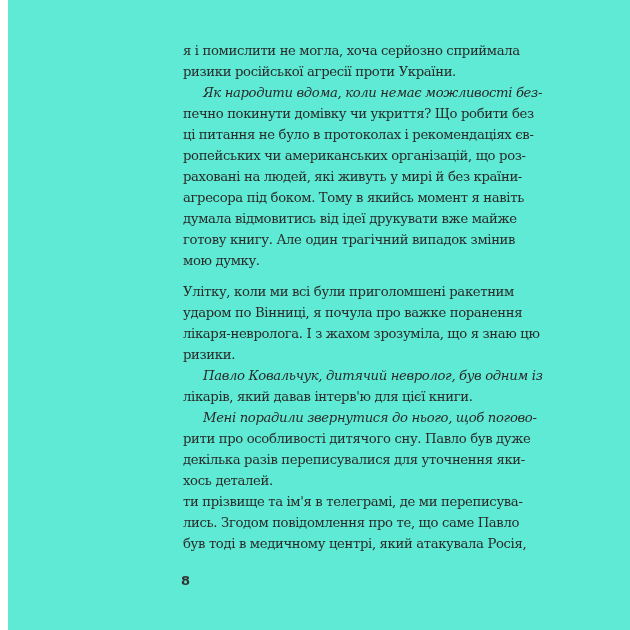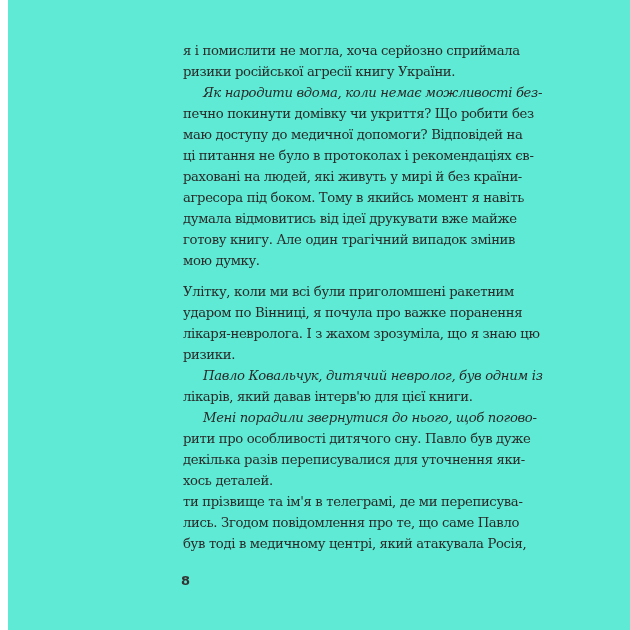--- a/index.html
+++ b/index.html
@@ -23,26 +23,26 @@
     font-size: 13px; font-weight: bold; color: #333;
   }
 </style>
 </head>
 <body>
 
 <div class="page">
   <div class="text">
 
     <div class="line">я і помислити не могла, хоча серйозно сприймала</div>
-    <div class="line last">ризики російської агресії книгу України.</div>
+    <div class="line last">ризики російської агресії проти України.</div>
 
     <div class="line indent">Як народити вдома, коли немає можливості без-</div>
     <div class="line">печно покинути домівку чи укриття? Що робити без</div>
-    <div class="line">маю доступу до медичної допомоги? Відповідей на</div>
     <div class="line">ці питання не було в протоколах і рекомендаціях єв-</div>
+    <div class="line">ропейських чи американських організацій, що роз-</div>
     <div class="line">раховані на людей, які живуть у мирі й без країни-</div>
     <div class="line">агресора під боком. Тому в якийсь момент я навіть</div>
     <div class="line">думала відмовитись від ідеї друкувати вже майже</div>
     <div class="line">готову книгу. Але один трагічний випадок змінив</div>
     <div class="line last">мою думку.</div>
     <div class="gap"></div>
 
     <div class="line">Улітку, коли ми всі були приголомшені ракетним</div>
     <div class="line">ударом по Вінниці, я почула про важке поранення</div>
     <div class="line">лікаря-невролога. І з жахом зрозуміла, що я знаю цю</div>

